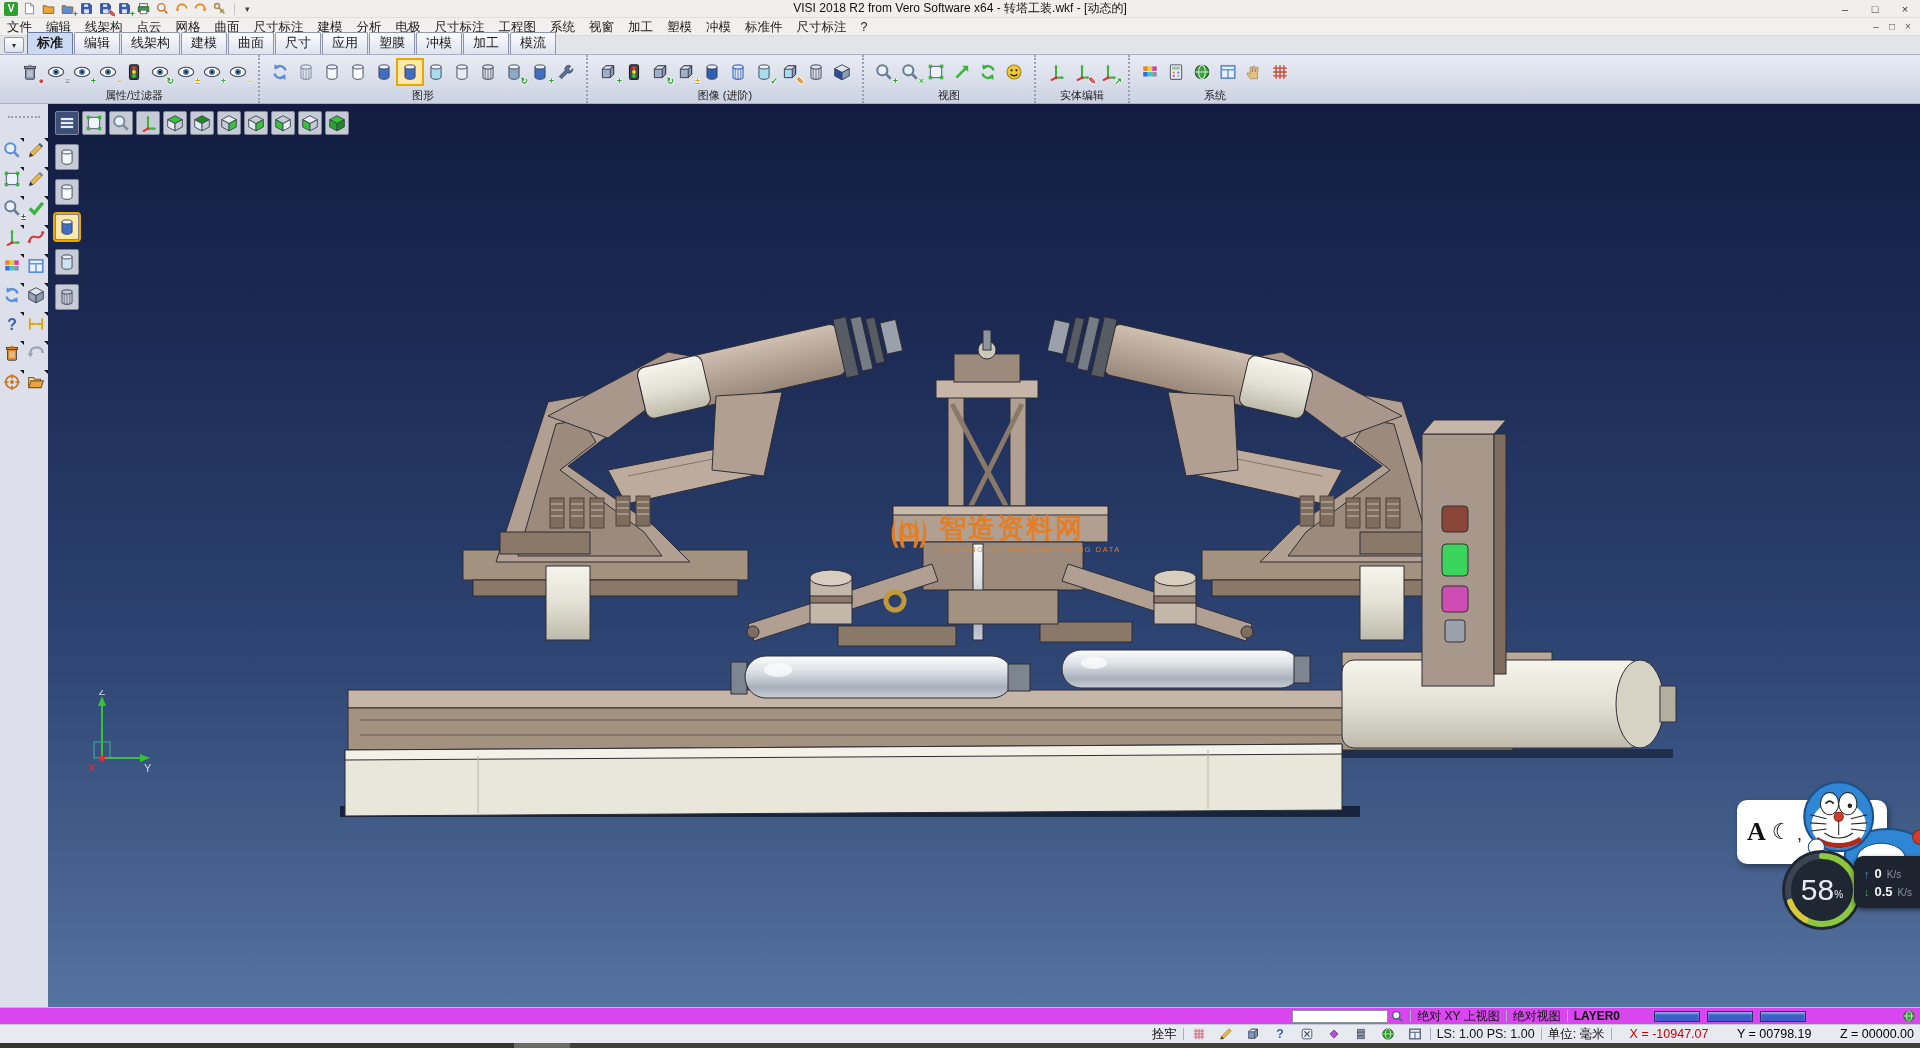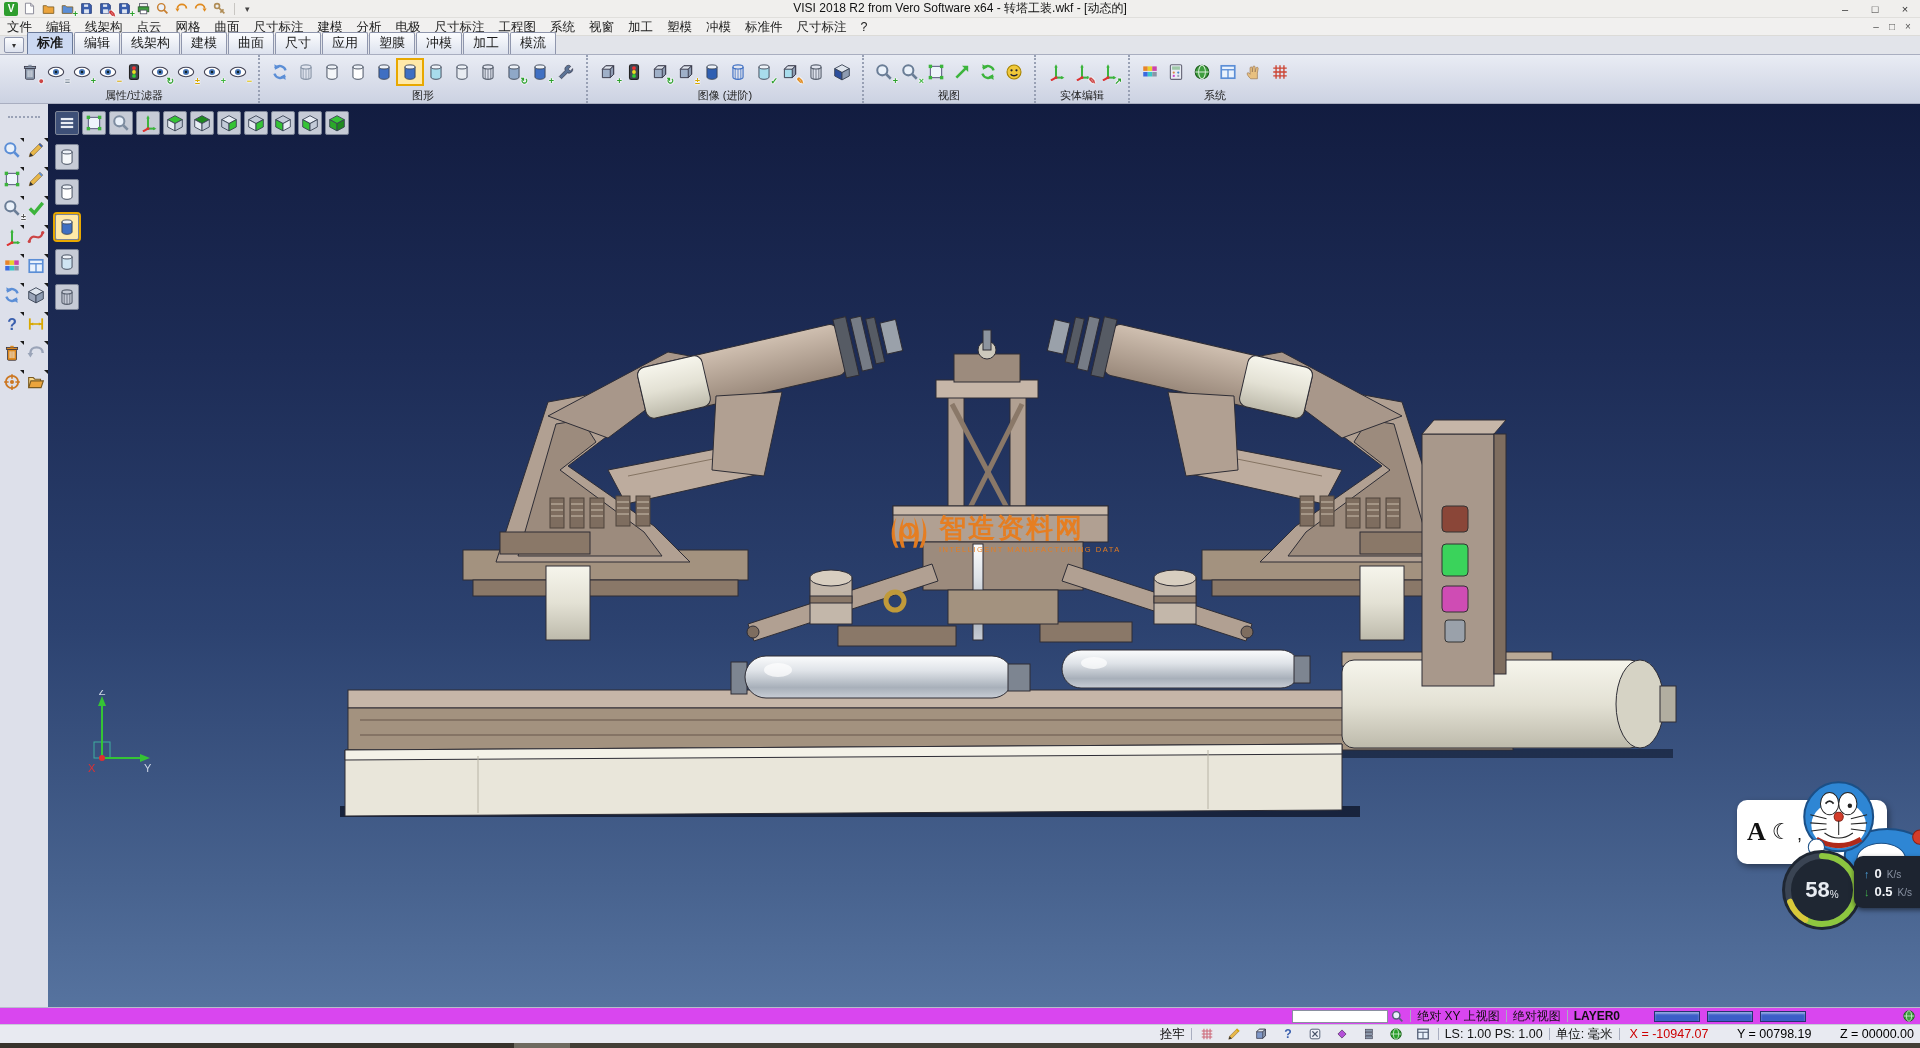--- a/index.html
+++ b/index.html
@@ -80,21 +80,21 @@
   
   .bubble { position:absolute; left:1689px; top:696px; width:150px; height:64px; background:#fff; border:3px solid #a8cdе8;
     border-color:#9ec7e8; border-radius:10px; box-shadow:2px 3px 6px rgba(0,0,0,.4); display:flex; align-items:center; padding-left:10px; gap:6px; }
   .bubble .b-a { font-family:"Liberation Serif",serif; font-weight:bold; font-size:26px; color:#111; }
   .bubble .b-moon { font-size:22px; color:#111; }
   .bubble .b-mark { font-size:18px; color:#111; align-self:flex-end; padding-bottom:8px; }
   .bubble .b-tee { width:22px; height:22px; align-self:flex-end; margin-bottom:6px; }
   .doraemon { position:absolute; left:1738px; top:672px; width:152px; height:112px; }
   .gauge { position:absolute; left:1732px; top:744px; width:84px; height:84px; }
   .gauge-text { position:absolute; inset:0; display:flex; align-items:center; justify-content:center; color:#e8ecf2; }
-  .gauge-text .gv { font-size:22px; font-weight:bold; }
+  .gauge-text .gv { font-size:30px; font-weight:normal; }
   .gauge-text .gu { font-size:10px; margin-top:8px; }
   .netpill { position:absolute; left:1806px; top:752px; width:112px; height:52px; background:#1d2430; border-radius:9px;
     display:flex; flex-direction:column; justify-content:center; gap:3px; padding-left:10px; box-shadow:0 2px 5px rgba(0,0,0,.5); }
   .net-row { display:flex; align-items:baseline; gap:5px; font-size:11px; }
   .net-up-arrow { color:#4a9fd8; font-weight:bold; }
   .net-down-arrow { color:#3fae49; font-weight:bold; }
   .net-val { color:#f2f4f8; font-weight:bold; font-size:13px; }
   .net-unit { color:#8a93a3; font-size:10px; }
 
   
@@ -108,21 +108,21 @@
   .sb-ic { width:13px; height:13px; }
   .sb-gap { width:34px; }
   .pbl { display:flex; gap:7px; margin-right:96px; }
   .pblock { width:46px; height:11px; background:#3b5ec8; border:1px solid #25346e; box-shadow:inset 0 2px 2px rgba(255,255,255,.45); }
   .sb-globe { width:14px; height:14px; margin-right:4px; }
   .status-icons { display:flex; gap:9px; align-items:center; }
   .status-icons .tbtn { width:18px; height:17px; }
   .status-icons .tbtn svg.ic { width:14px; height:14px; }
   .sb-coords { white-space:nowrap; margin-right:6px; }
   .sb-coords span { margin-left:25px; }
-  .sb-coords .cx { color:#cc0000; margin-left:4px; }
+  .sb-coords .cx { color:#cc0000; margin-left:12px; }
 
   .tasksliver { height:5px; background:#37332c; position:relative; }
   .ts-a { position:absolute; left:514px; width:56px; top:0; bottom:0; background:#6e6a60; }
   .ts-b { position:absolute; left:570px; right:0; top:0; bottom:0; background:#433f37; }
 </style>
 </head>
 <body>
 
 <svg width="0" height="0" style="position:absolute" aria-hidden="true">
 <defs>

